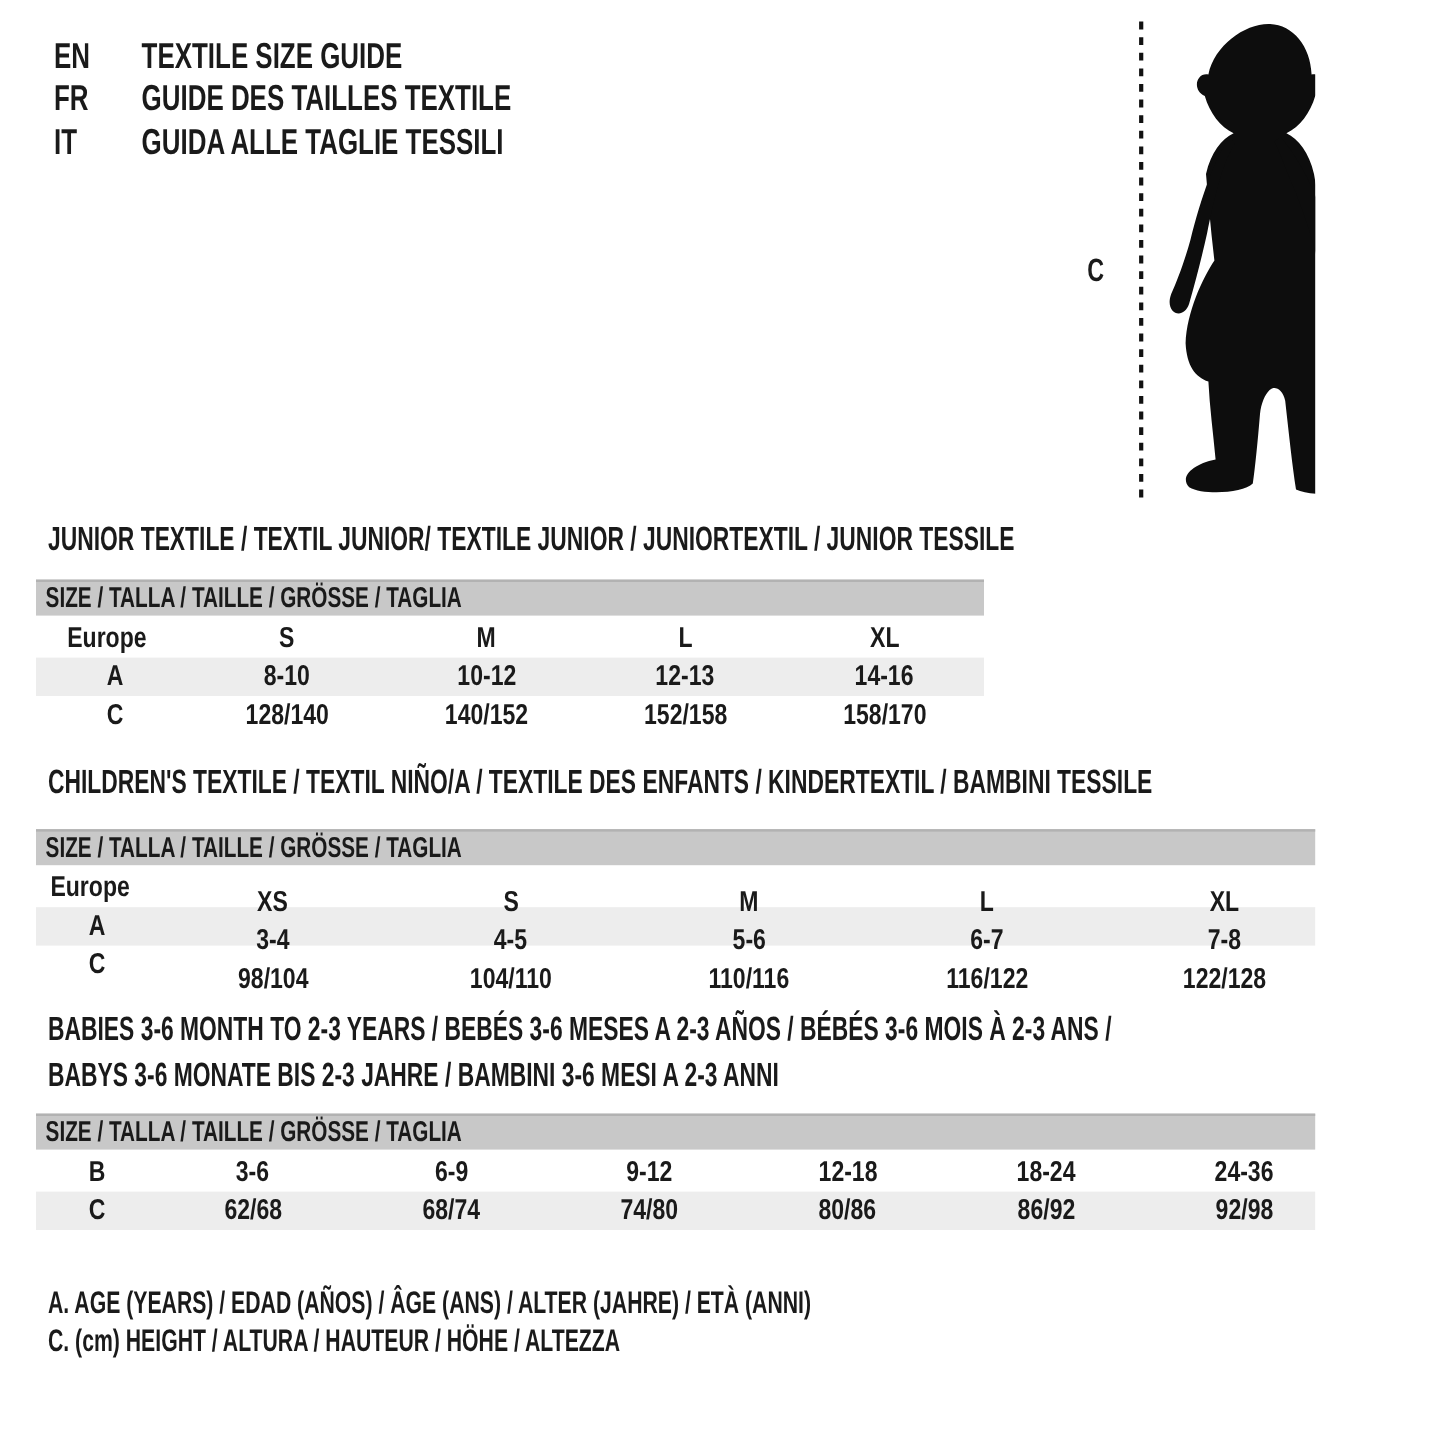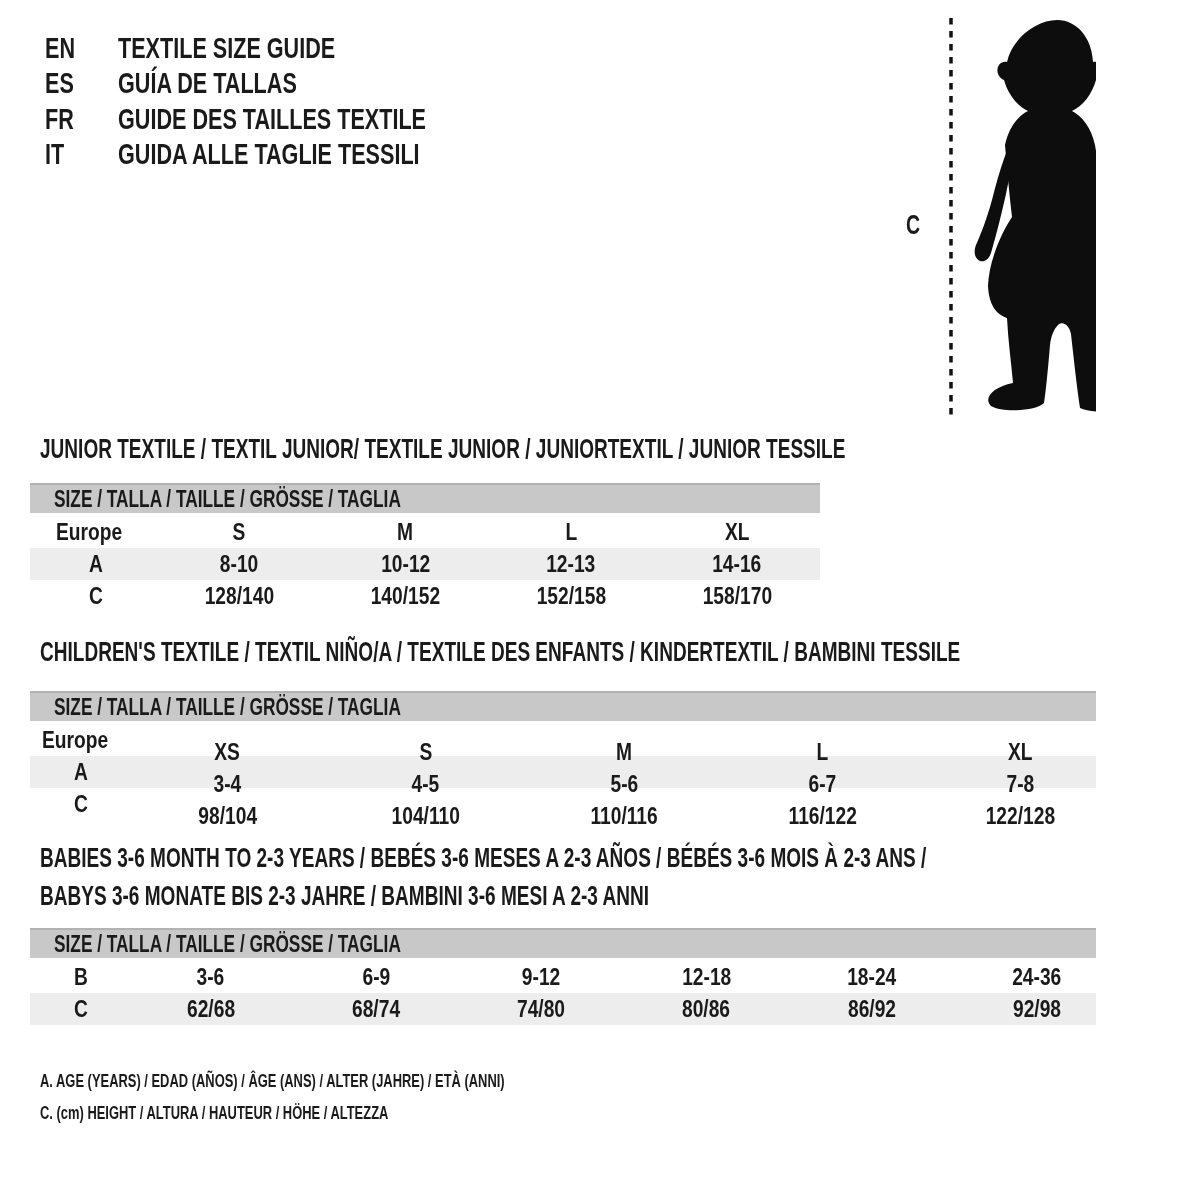--- a/index.html
+++ b/index.html
@@ -32,47 +32,43 @@
   .sec3 .tline{display:block;height:38px;}
 
   
   .table{position:absolute;}
   .t1{left:30px;top:483px;width:790px;}
   .t2{left:30px;top:691px;width:1090px;}
   .t3{left:30px;top:928px;width:1090px;}
   .bar{
     height:30px;box-sizing:border-box;margin-bottom:3px;
     background:var(--bar,#c8c8c8);border-top:2px solid #b2b2b2;
-    display:flex;align-items:center;padding-left:24px;font-size:24px;
+    display:flex;align-items:center;padding-left:8px;font-size:24px;
   }
   .row{display:flex;align-items:center;height:32px;font-size:24px;}
   .row.striped{background:var(--stripe,#ededed);}
   .cell{display:flex;align-items:center;justify-content:center;box-sizing:border-box;}
   .cell.label{justify-content:center;padding-left:8px;}
   .t1 .label{width:16%;}  .t1 .col{width:21%;}
   .t2 .label{width:9%;}   .t2 .col{width:18.2%;margin-top:24px;}
   .t3 .label{width:9%;}   .t3 .col{width:15.16%;}
 
   
-  .legend{position:absolute;left:40px;top:1070px;font-size:19px;}
+  .legend{position:absolute;left:40px;top:1070px;font-size:26px;}
   .legend .lline{display:block;height:32px;}
 </style>
 </head>
 <body>
 
 <div class="canvas">
 
   <div class="lang">
     <div class="lang-row">
       <span class="lang-code"><span class="cond">EN</span></span>
       <span class="cond">TEXTILE SIZE GUIDE</span>
-    </div>
-    <div class="lang-row">
-      <span class="lang-code"><span class="cond">ES</span></span>
-      <span class="cond">GUÍA DE TALLAS</span>
     </div>
     <div class="lang-row">
       <span class="lang-code"><span class="cond">FR</span></span>
       <span class="cond">GUIDE DES TAILLES TEXTILE</span>
     </div>
     <div class="lang-row">
       <span class="lang-code"><span class="cond">IT</span></span>
       <span class="cond">GUIDA ALLE TAGLIE TESSILI</span>
     </div>
   </div>

